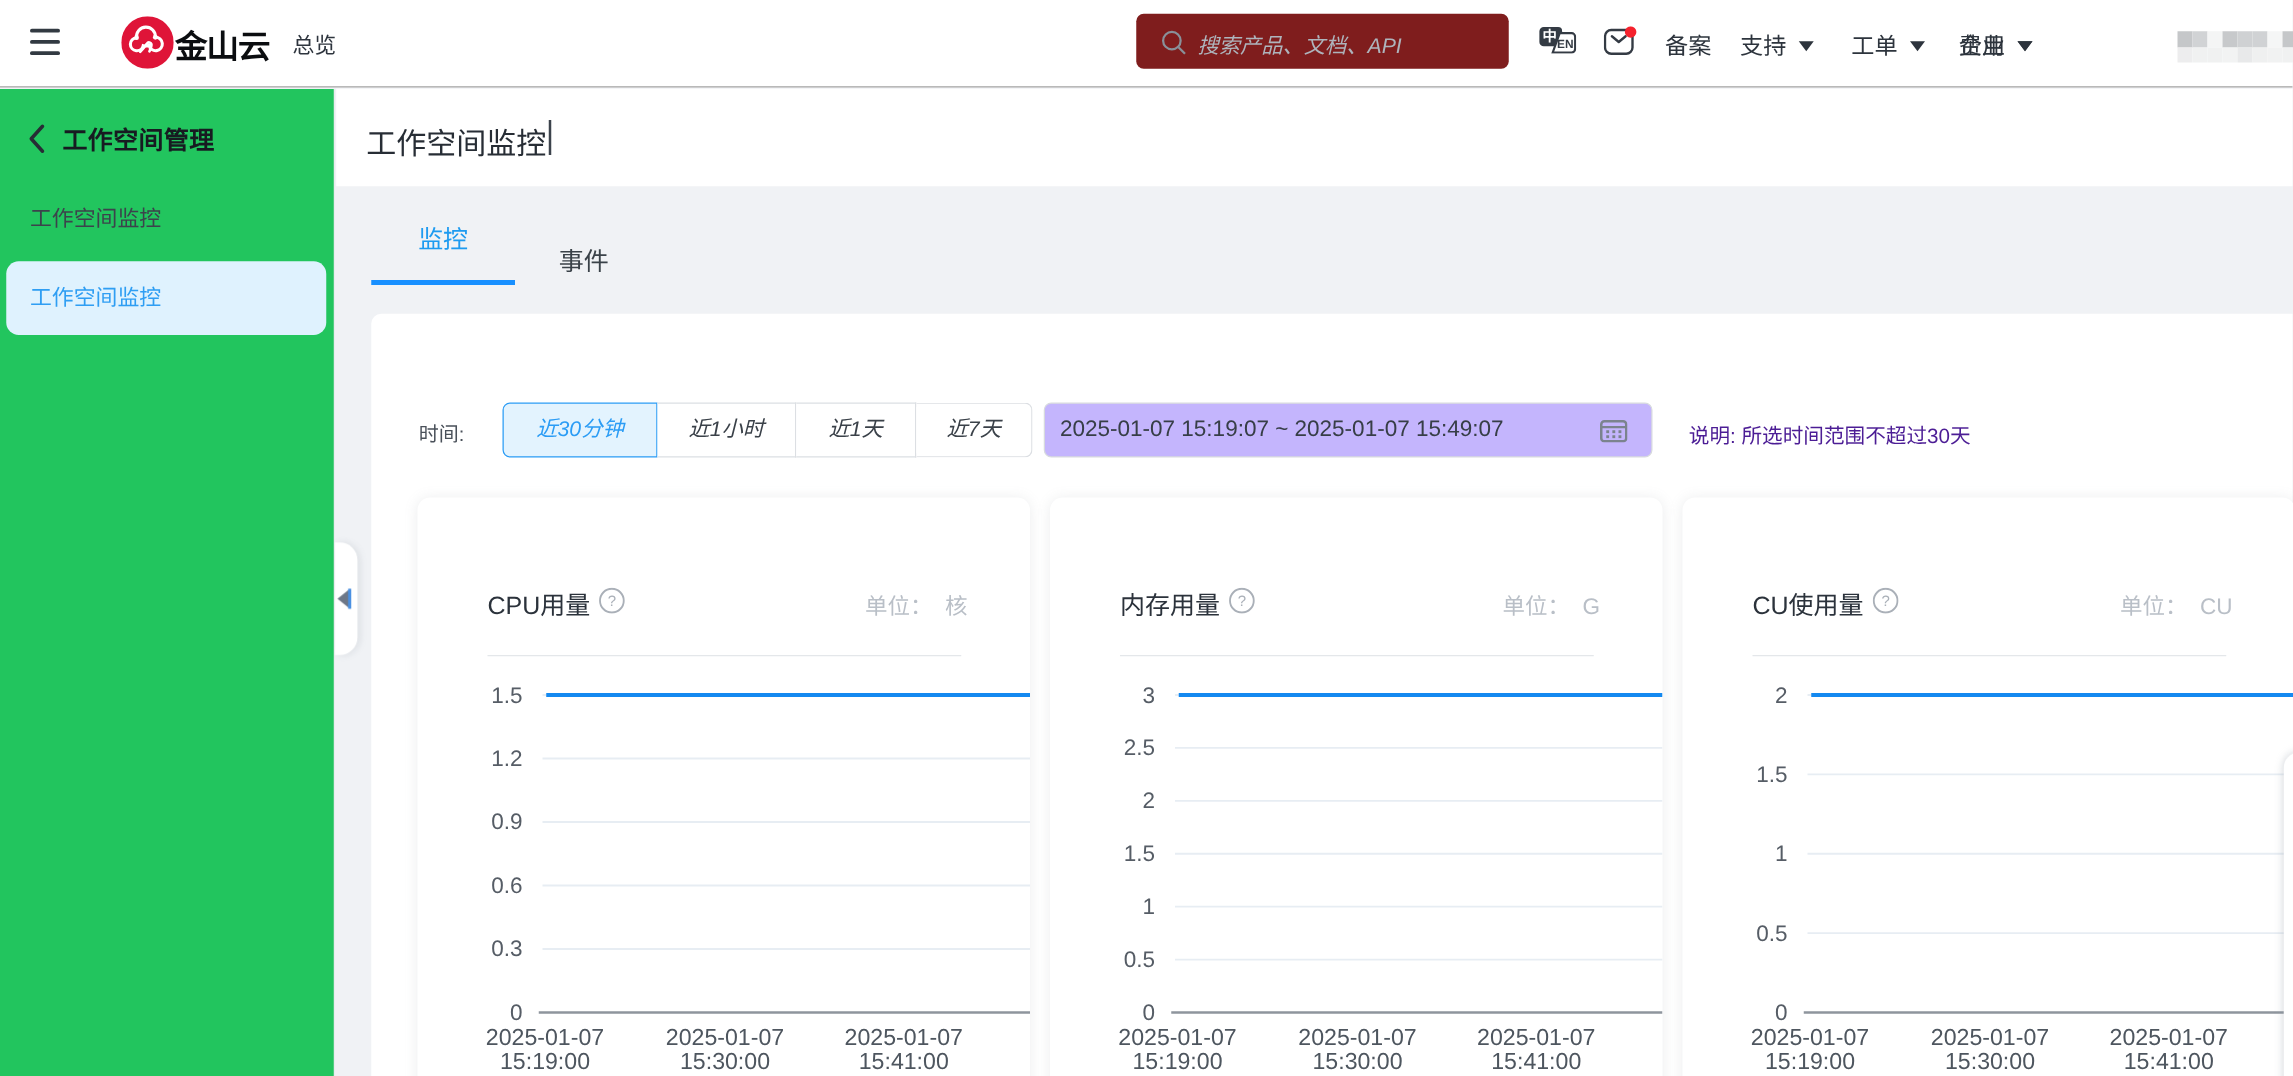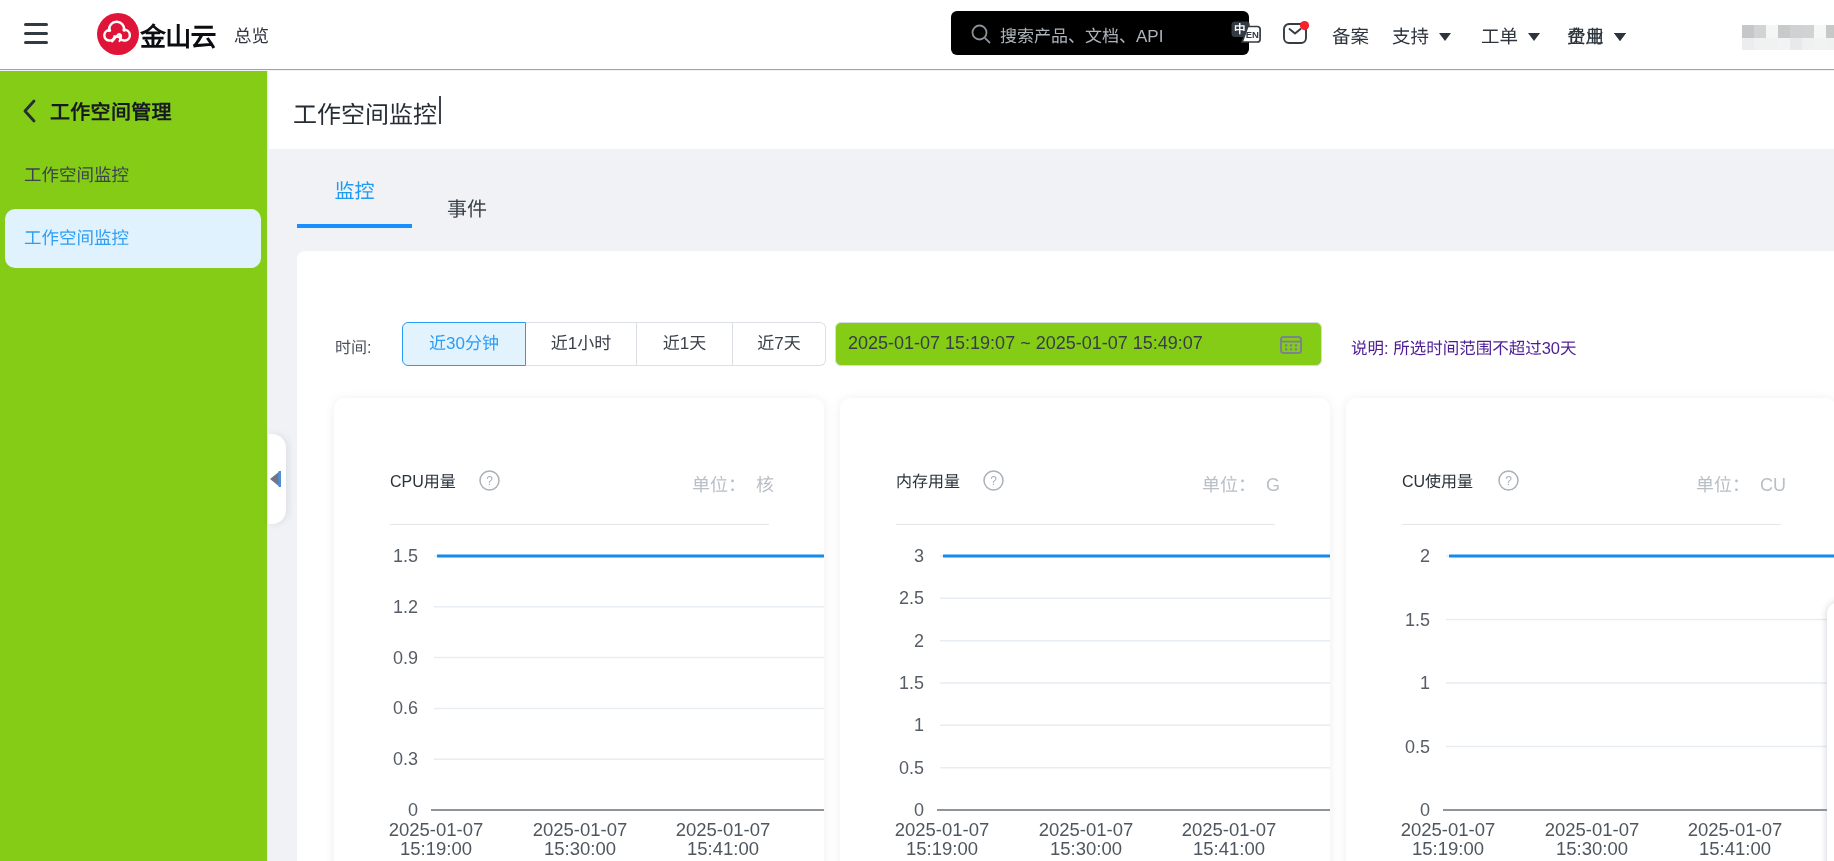--- a/index.html
+++ b/index.html
@@ -10,33 +10,33 @@
 .topbar { position:fixed; left:0; top:0; width:1834px; height:70px; background:#fff;
   border-bottom:1px solid #a3a3a3; z-index:30; }
 .burger { position:absolute; left:24px; top:23px; width:24px; height:22px; }
 .burger i { display:block; width:24px; height:3px; background:#323a42; border-radius:1.5px;
   position:absolute; left:0; }
 .burger i:nth-child(1){top:0px;} .burger i:nth-child(2){top:9px;} .burger i:nth-child(3){top:18px;}
 .logo { position:absolute; left:97px; top:13px; }
 .brand { position:absolute; left:140px; top:16px; font-size:26px; font-weight:bold;
   color:#0b0d10; letter-spacing:-0.8px; }
 .overview { position:absolute; left:234px; top:22px; font-size:17.5px; color:#2e353e; }
-.search { position:absolute; left:951px; top:11px; width:298px; height:44px; background:#000000;
-  border-radius:6px; }
+.search { position:absolute; left:909px; top:11px; width:298px; height:44px; background:#7f1d1d;
+  border-radius:6px;font-style:italic; }
 .search svg { position:absolute; left:19px; top:12px; }
 .search span { position:absolute; left:49px; top:11px; font-size:17px; color:#aeb4bc; }
 .navicon { position:absolute; top:0; }
 .navtxt { position:absolute; top:22px; font-size:18.5px; color:#2d343d; white-space:nowrap; }
 .caret { display:inline-block; width:0; height:0; border-left:6px solid transparent;
   border-right:6px solid transparent; border-top:8px solid #2d343d; margin-left:10px;
   vertical-align:2px; }
 .mosaic { position:absolute; left:1742px; top:25px; width:92px; height:25px; }
 .mosaic i { position:absolute; display:block; }
 
-.sidebar { position:fixed; left:0; top:71px; width:268px; height:790px; background:#84cc16;
+.sidebar { position:fixed; left:0; top:71px; width:268px; height:790px; background:#22c55e;
   border-right:1px solid #e9ebee; z-index:20; }
 .side-head { position:absolute; left:50px; top:25px; font-size:20px; font-weight:bold;
   color:#171b21; letter-spacing:0.3px; }
 .bkarrow { position:absolute; left:22px; top:28px; }
 .item1 { position:absolute; left:24px; top:90px; font-size:17.5px; color:#3c434c; }
 .item2 { position:absolute; left:5px; top:138px; width:256px; height:59px; background:#dff2fe;
   border-radius:10px; color:#2f9ef3; font-size:17.5px; line-height:59px; padding-left:19px; }
 .collapse { position:fixed; left:268px; top:434px; width:18px; height:90px; background:#fff;
   border-radius:0 14px 14px 0; box-shadow:2px 0 6px rgba(130,140,150,0.18); z-index:21; }
 
@@ -48,38 +48,38 @@
 .tabs { position:relative; height:128px; }
 .tab1 { position:absolute; left:28px; top:0; width:115px; text-align:center; }
 .tab1 .t { display:inline-block; margin-top:26px; font-size:20px; color:#1e9bf0; }
 .tab1 .u { position:absolute; left:0; top:75px; width:115px; height:4px; background:#1890ff; }
 .tab2 { position:absolute; left:178px; top:44px; font-size:20px; color:#3a4249; }
 
 .bigcard { position:absolute; left:28px; top:180px; width:1537px; height:681px;
   background:#fff; border-radius:8px 0 0 0; }
 .filters { position:relative; height:146px; }
 .flabel { position:absolute; left:38px; top:83px; font-size:16px; color:#4a515a; }
-.btngroup { position:absolute; left:105px; top:71px; height:32px; display:flex; }
+.btngroup { position:absolute; left:105px; top:71px; height:32px; display:flex;font-style:italic; }
 .btn { height:44px; line-height:42px; font-size:17px; color:#3a4149; background:#fff;
   border:1px solid #dcdfe3; border-left:none; text-align:center; }
 .btn.w1{width:124px;} .btn.w2{width:111px;} .btn.w3{width:96px;} .btn.w4{width:93px;}
 .btn.first { border-radius:6px 0 0 6px; }
 .btn.last { border-radius:0 6px 6px 0; }
 .btn.sel { background:#e3f3fe; border:1px solid #2b9cf5; color:#2b9cf5; border-radius:6px 0 0 6px; }
 .dateinput { position:absolute; left:538px; top:71px; width:487px; height:44px;
-  border:1px solid #d7dade; border-radius:6px; background:#84cc16; }
+  border:1px solid #d7dade; border-radius:6px; background:#c4b5fd; }
 .dateinput .txt { position:absolute; left:12px; top:10px; font-size:18px; color:#373e47; }
 .dateinput svg { position:absolute; right:19px; top:13px; }
 .fnote { position:absolute; left:1054px; top:84px; font-size:16.5px; color:#4c1d95; }
 
 .chartrow { position:absolute; left:37px; top:147px; display:flex; }
 .ccard { width:490px; height:500px; background:#fff;
   border-radius:10px; box-shadow:0 1px 10px rgba(134,142,150,0.16); margin-right:16px;
   position:relative; }
-.ccard .title { position:absolute; left:56px; top:70px; font-size:16px; color:#2b323b; }
+.ccard .title { position:absolute; left:56px; top:70px; font-size:20px; color:#2b323b; }
 .ccard .qm { position:absolute; top:72px; }
 .ccard .unit { position:absolute; right:50px; top:72px; font-size:18px; color:#b9bfc7; }
 .ccard .sep { position:absolute; left:56px; right:55px; top:126px; height:1px; background:#e4e7ea; }
 .ccard svg.chart { position:absolute; left:0; top:0; }
 
 .overlaytab { position:fixed; right:-18px; top:602px; width:25px; height:300px; background:#fff;
   border-radius:12px; box-shadow:0 0 7px rgba(144,153,163,0.45); z-index:40; }
 </style>
 </head>
 <body>

